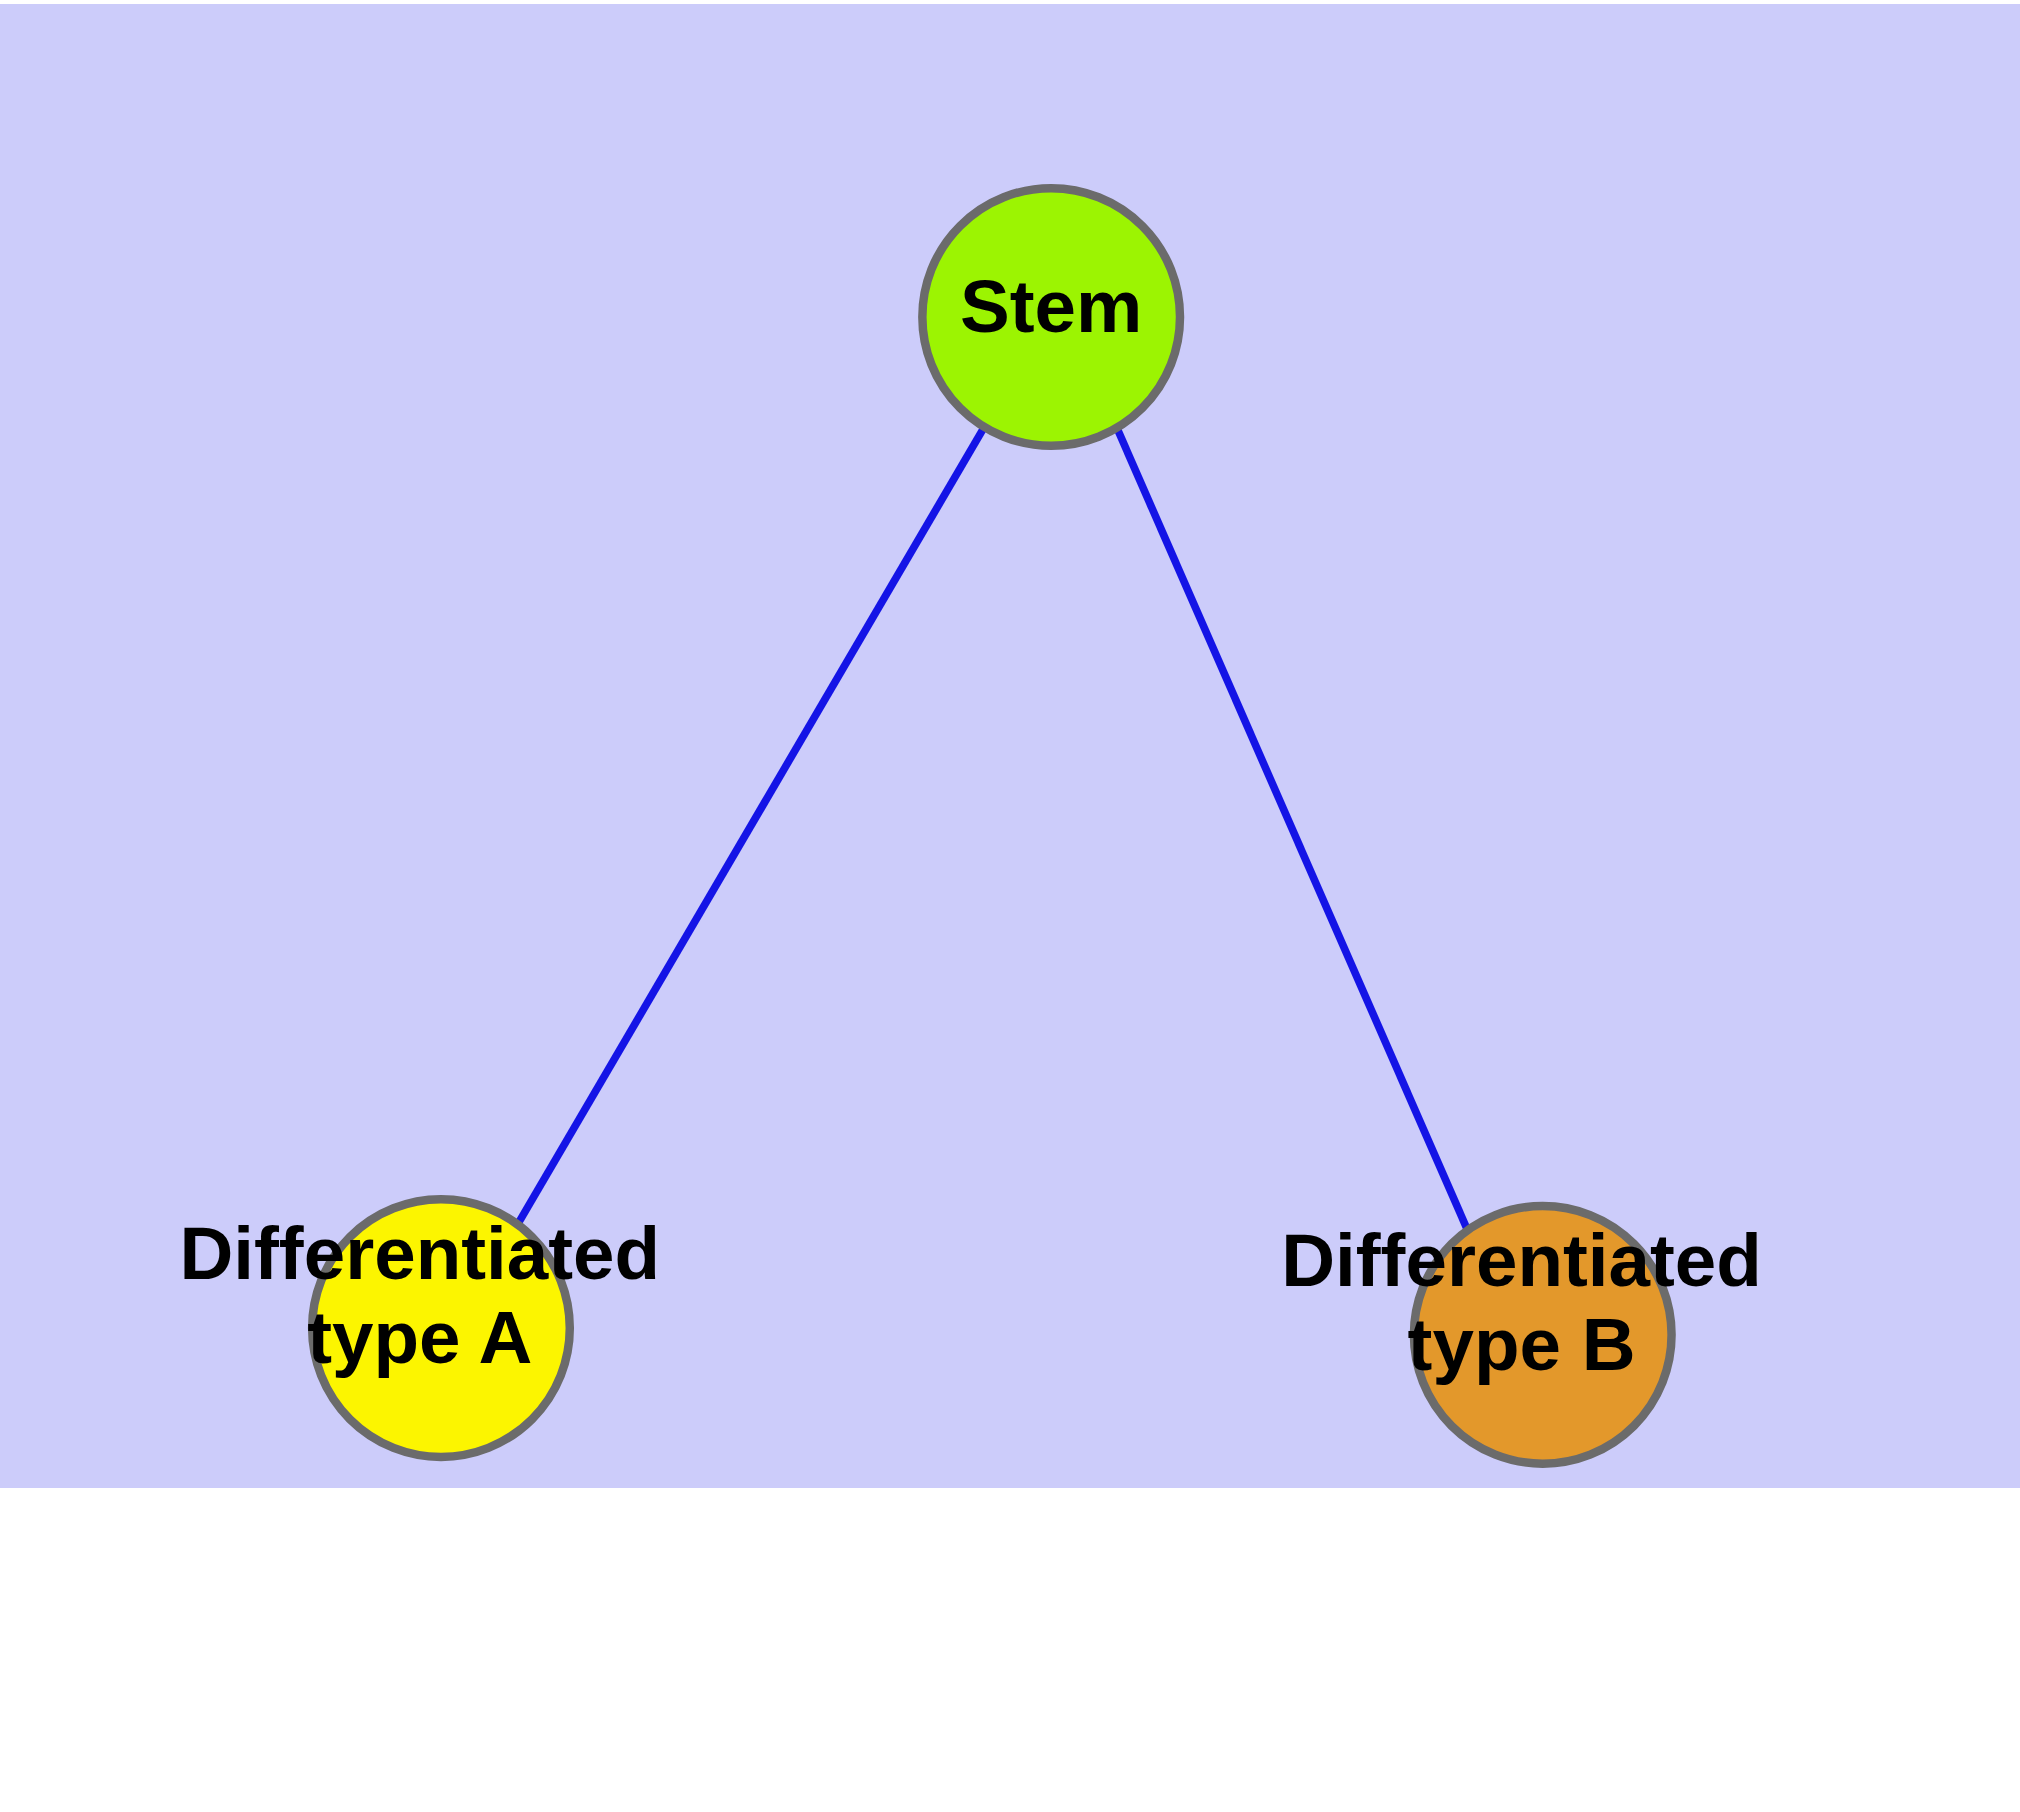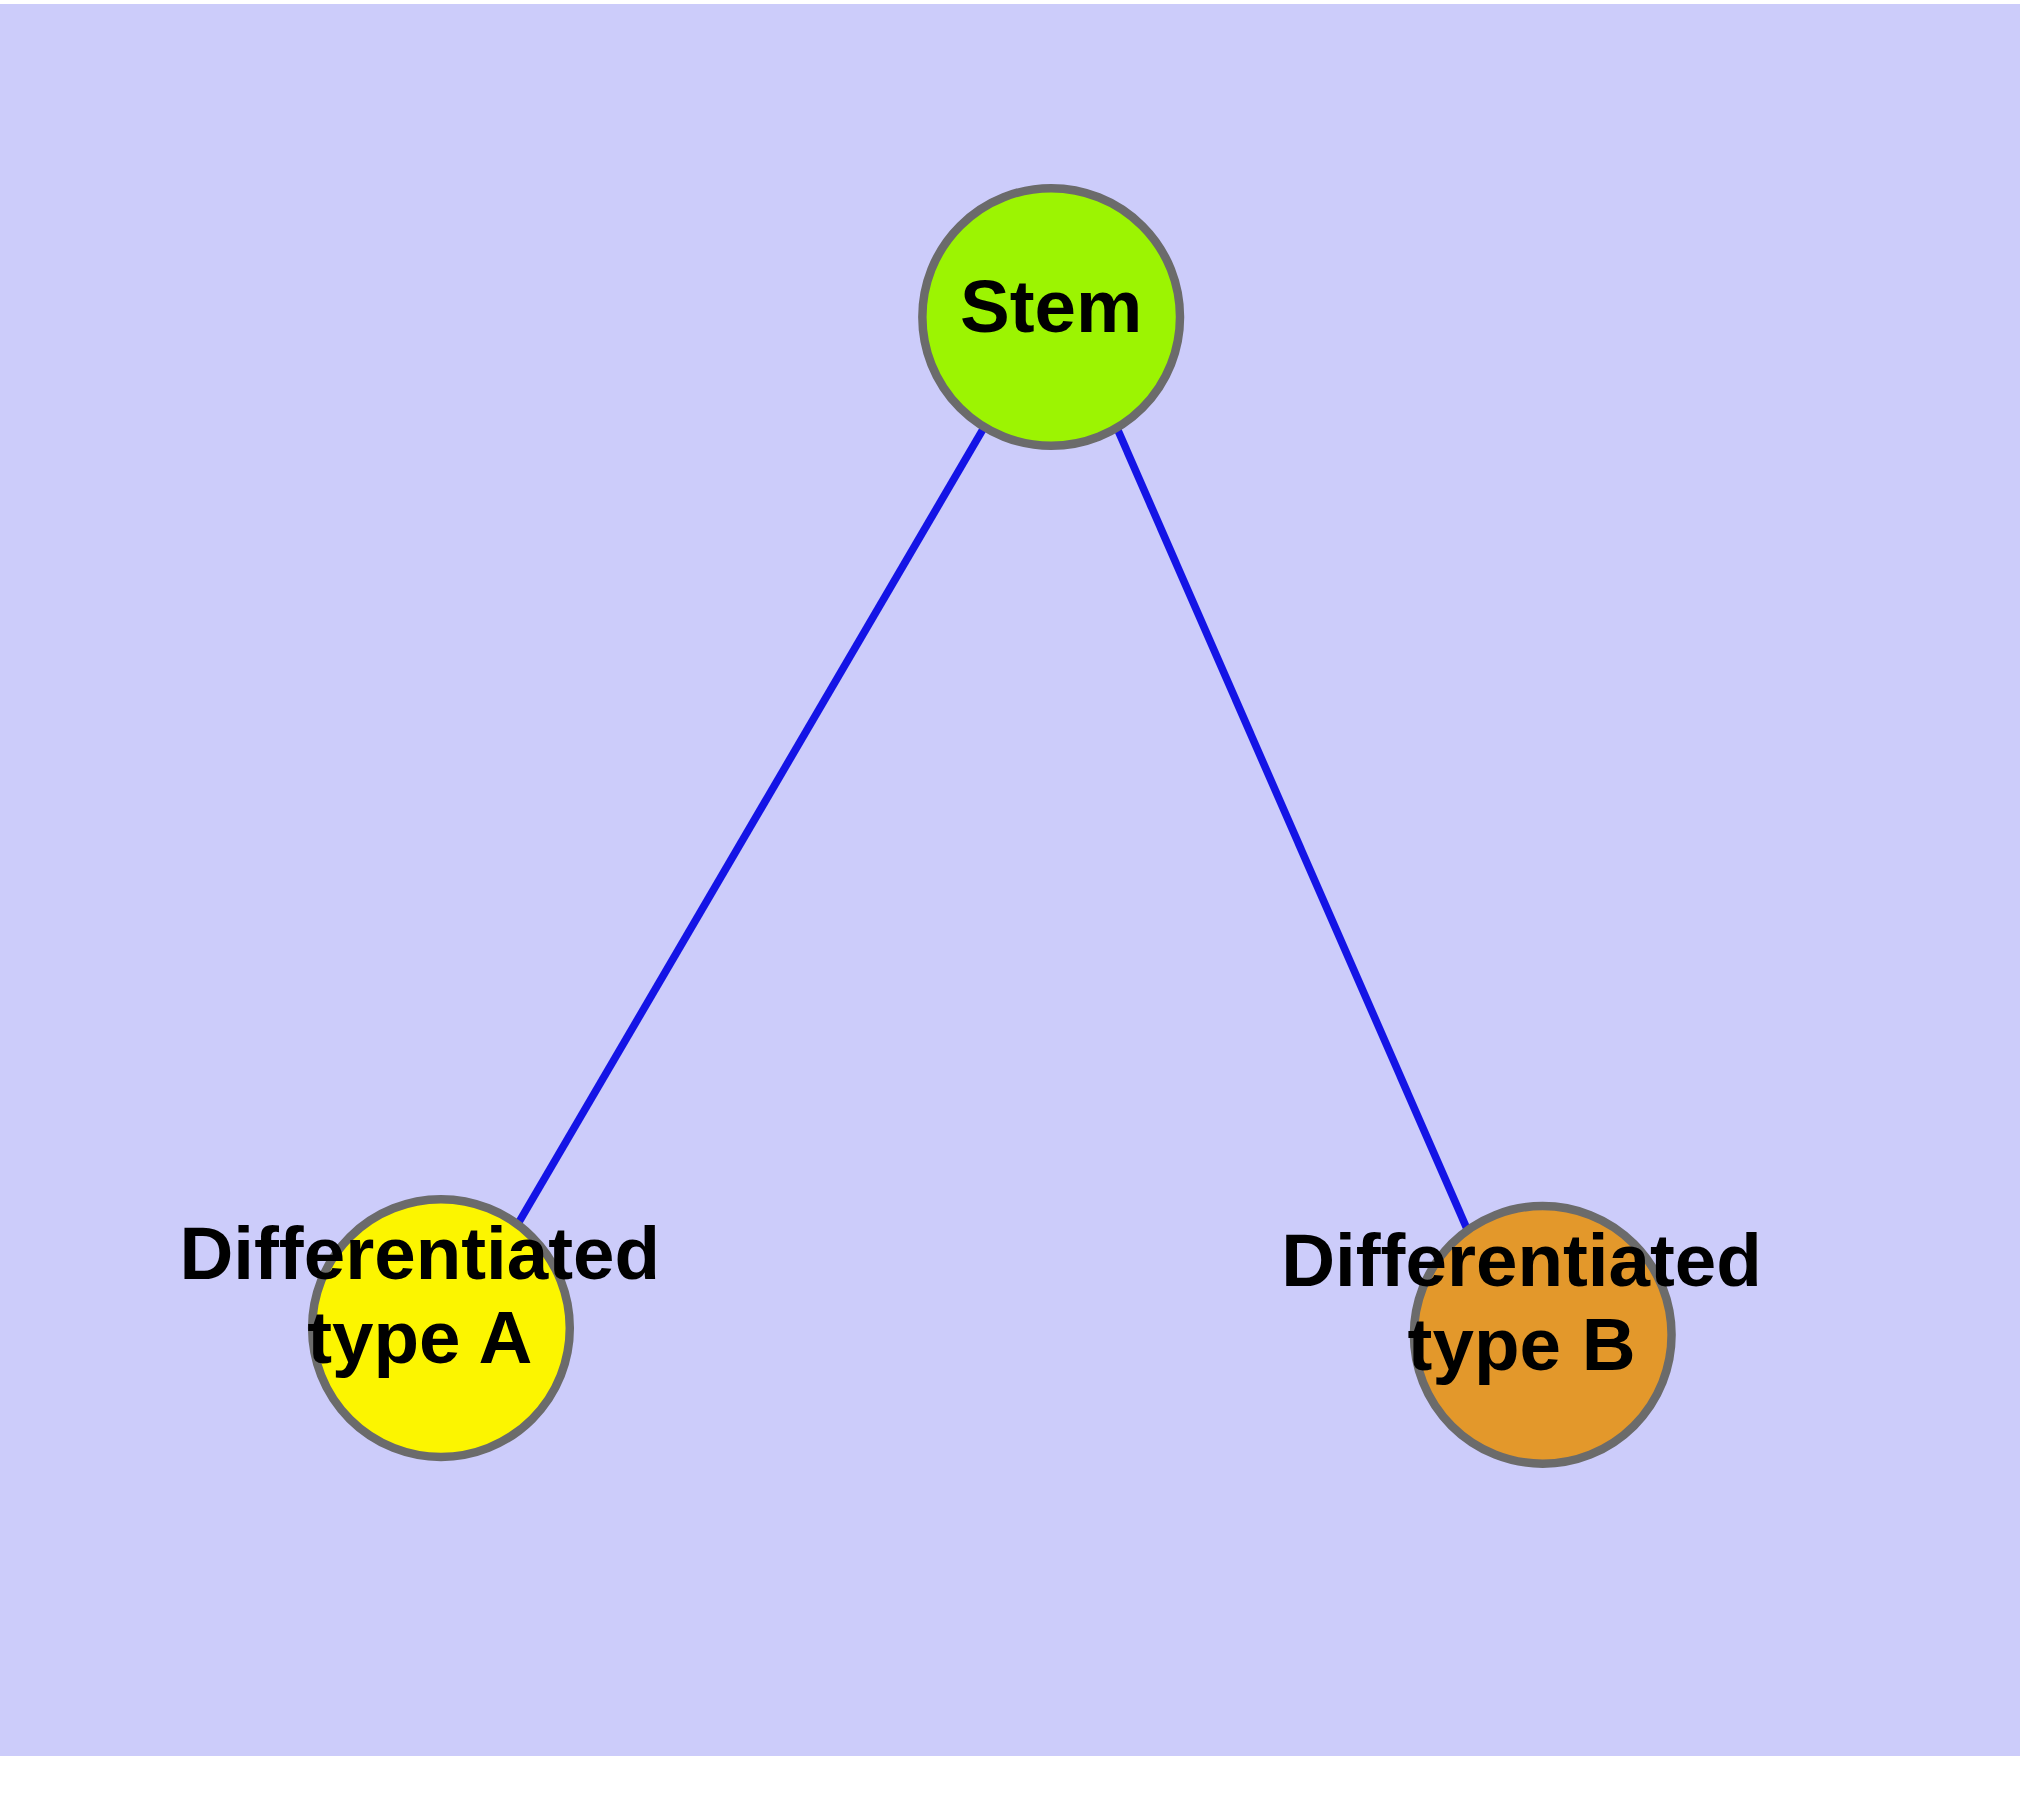--- a/index.html
+++ b/index.html
@@ -3,21 +3,21 @@
 <meta charset="utf-8">
 <style>
   html, body {
     margin: 0;
     padding: 0;
     background: #ffffff;
   }
   #stage {
     position: relative;
     width: 2021px;
-    height: 1756px;
+    height: 1488px;
     overflow: hidden;
     background: #ffffff;
     font-family: "Liberation Sans", "DejaVu Sans", sans-serif;
   }
   #canvas-bg {
     position: absolute;
     left: 0;
     top: 4.2px;
     width: 2021px;
     height: 1808px;

